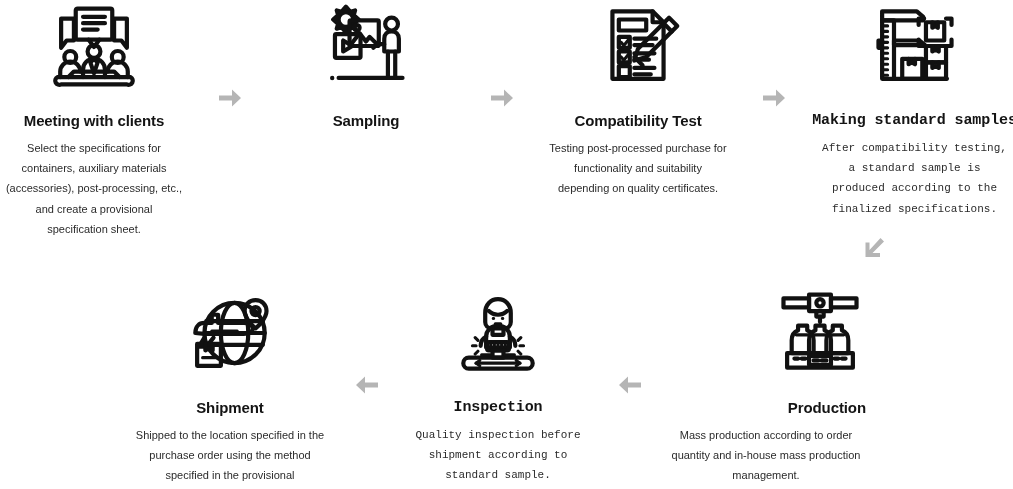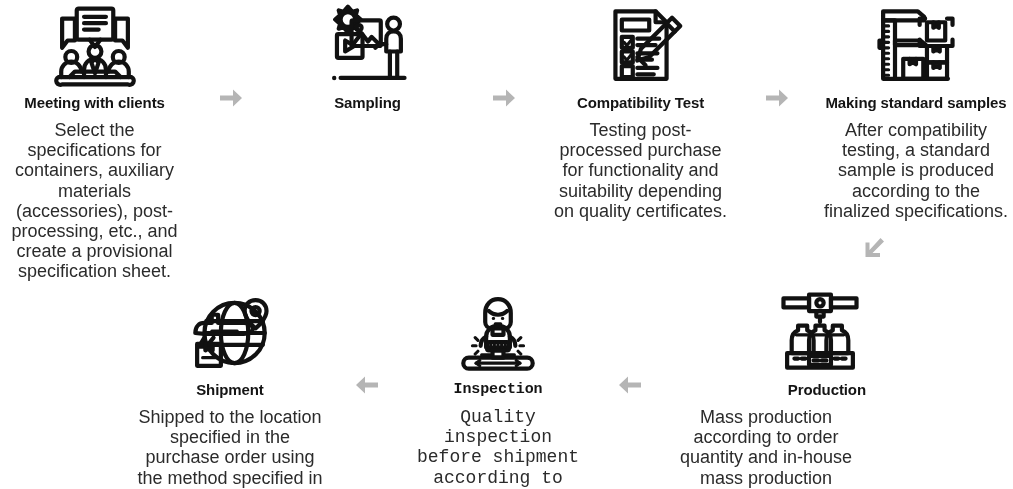--- a/index.html
+++ b/index.html
@@ -47,25 +47,25 @@
   .icon-wrap svg {
     display: block;
   }
   .step-title {
     font-size: 15px;
     font-weight: bold;
     color: #141414;
     letter-spacing: -0.1px;
     line-height: 18px;
     text-align: center;
-    margin-top: 2px;
+    margin-top: 20px;
     white-space: nowrap;
   }
   .step-desc {
-    font-size: 18px;
+    font-size: 11px;
     line-height: 20.2px;
     color: #2b2b2b;
     text-align: center;
     margin-top: 8px;
     padding: 0 4px;
   }
 
   
   .arrow-cell {
     display: flex;
@@ -188,21 +188,21 @@
       <div class="step-title">Compatibility Test</div>
       <div class="step-desc">Testing post-processed purchase for functionality and suitability depending on quality certificates.</div>
     </div>
 
     <div class="arrow-cell" style="width:84px;">
       <svg class="arrow" width="26" height="24" viewBox="0 0 26 24" aria-hidden="true">
         <path d="M2 9.5 h13 V3.5 L24 12 l-9 8.5 V14.5 H2 Z"></path>
       </svg>
     </div>
 
-    <div class="step" style="width:197px;">
+    <div class="step" style="width:197px;font-family:Liberation Mono, monospace;">
       <div class="icon-wrap">
         <svg width="92" height="84" viewBox="0 0 100 92" aria-hidden="true">
 
           <rect class="ico" x="14" y="18" width="13" height="64"></rect>
           <path class="ico-thin" d="M14 24 h6 M14 30 h6 M14 36 h6 M14 42 h6 M14 48 h6 M14 54 h6 M14 60 h6 M14 66 h6 M14 72 h6 M14 78 h6"></path>
 
           <path class="ico" d="M14 8 h38 l7 6 v4 h-45 z"></path>
           <path class="ico" d="M10 40 h4 M10 40 v8 h4"></path>
           <path class="ico" d="M27 40 h28 l6 5 h-34 z"></path>
 

